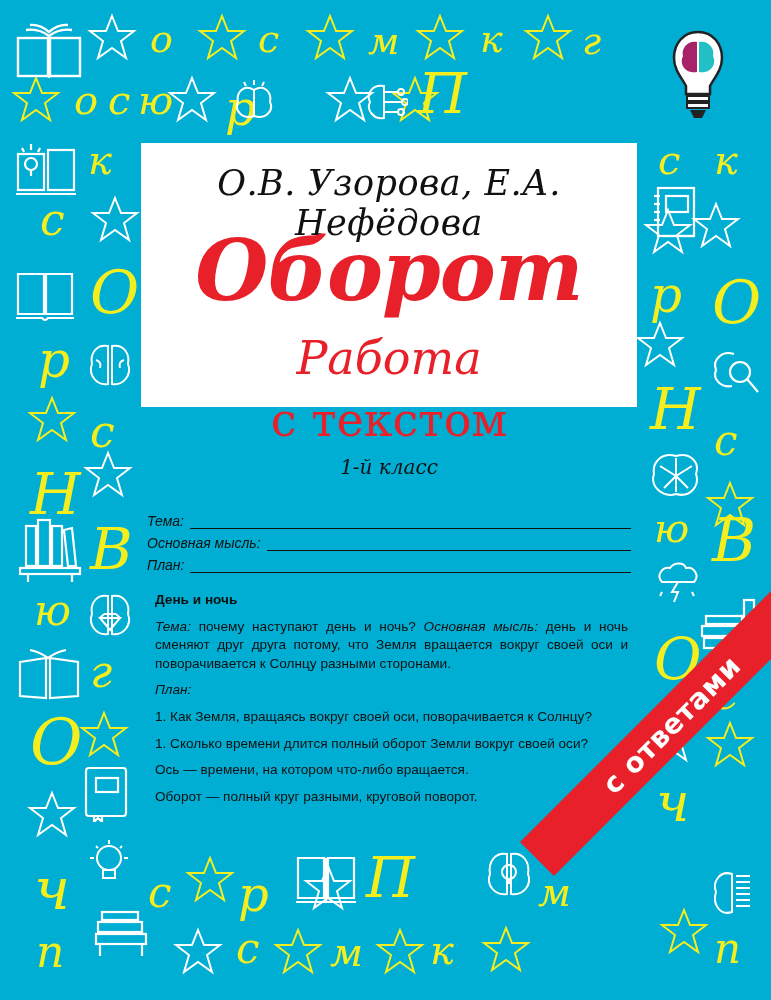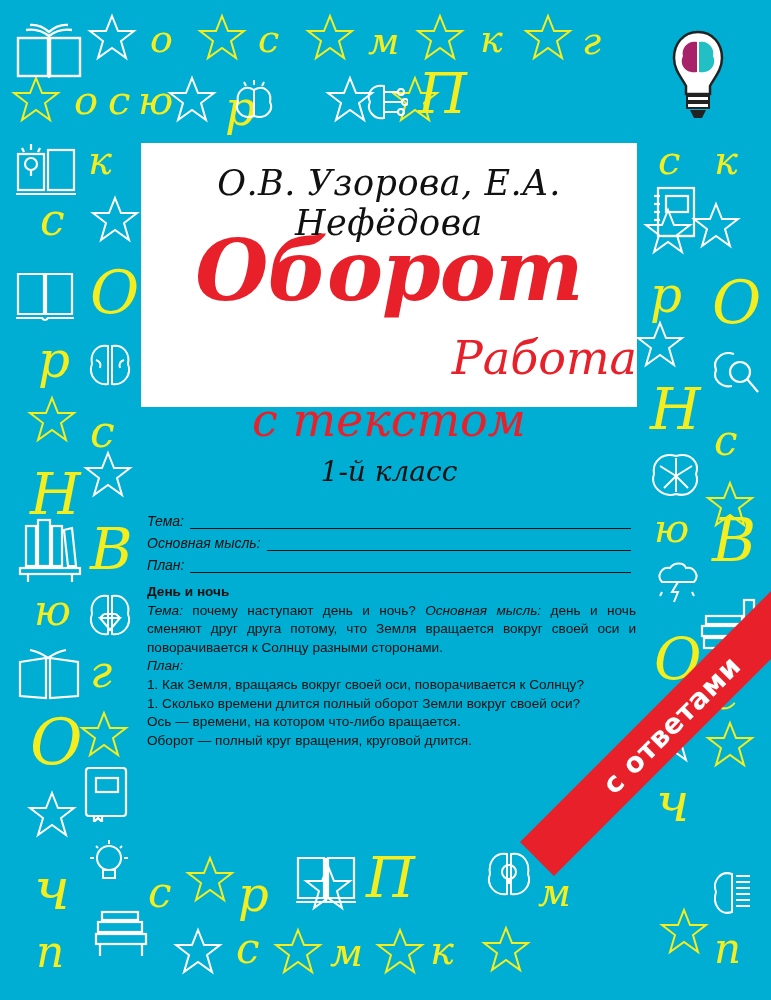--- a/index.html
+++ b/index.html
@@ -4,29 +4,29 @@
 <style>
   html,body{margin:0;padding:0;}
   body{width:771px;height:1000px;overflow:hidden;background:#00aed3;position:relative;font-family:"Liberation Sans",sans-serif;}
   .cover{position:absolute;left:0;top:0;width:771px;height:1000px;background:#00aed3;overflow:hidden;}
   .deco{position:absolute;}
   .letter{position:absolute;font-family:"DejaVu Serif",serif;font-style:italic;color:#f5ee1f;line-height:1;}
   .icon{position:absolute;}
   .card{position:absolute;left:141px;top:143px;width:496px;height:264px;background:#ffffff;}
   .authors{position:absolute;left:0;right:0;top:20px;text-align:center;font-family:"DejaVu Serif",serif;font-style:italic;font-size:35px;color:#111;letter-spacing:0.5px;}
   .title{position:absolute;left:0;right:0;top:78px;text-align:center;font-family:"DejaVu Serif",serif;font-style:italic;font-weight:bold;font-size:84px;color:#e8202a;letter-spacing:-1px;}
-  .subtitle1{position:absolute;left:0;right:0;top:188px;text-align:right;font-family:"DejaVu Serif",serif;font-style:italic;font-size:46px;color:#e8202a;}
-  .subtitle2{position:absolute;left:0;right:0;top:250px;text-align:center;font-family:"DejaVu Serif",serif;font-style:italic;font-size:46px;color:#e8202a;}
-  .grade{position:absolute;left:0;right:0;top:312px;text-align:center;font-family:"DejaVu Serif",serif;font-style:italic;font-size:28px;color:#111;}
+  .subtitle1{position:absolute;left:0;right:0;top:188px;text-align:center;font-family:"DejaVu Serif",serif;font-style:italic;font-size:46px;color:#e8202a;}
+  .subtitle2{position:absolute;left:0;right:0;top:250px;text-align:center;font-family:"DejaVu Serif",serif;font-size:46px;color:#e8202a;}
+  .grade{position:absolute;left:0;right:0;top:312px;text-align:center;font-family:"DejaVu Serif",serif;font-style:italic;font-size:20px;color:#111;}
   .form{position:absolute;left:147px;top:507px;width:484px;}
   .form-row{display:flex;align-items:flex-end;height:22px;font-style:italic;font-size:14px;color:#111;}
   .form-row .lbl{white-space:nowrap;margin-right:6px;}
   .form-row .line{flex:1;border-bottom:1.2px solid #111;height:14px;}
   .text{position:absolute;left:147px;top:583px;width:489px;font-size:13.6px;line-height:18.6px;color:#111;text-align:justify;}
-  .text p{margin:0;}
+  .text p{margin:8px;}
   .text .head{font-weight:bold;}
   .text em{font-style:italic;}
   .ribbon{position:absolute;left:520px;top:842px;width:440px;height:48px;background:#e8202a;transform:rotate(-45deg);transform-origin:0 0;display:flex;align-items:center;justify-content:center;}
   .ribbon span{color:#fff;font-weight:bold;font-size:28px;letter-spacing:0.5px;font-family:"DejaVu Sans",sans-serif;margin-left:-60px;}
   .logo{position:absolute;left:672px;top:30px;}
 </style>
 </head>
 <body>
 
 <div class="cover">
@@ -327,19 +327,19 @@
     </div>
   </div>
 
   <div class="text">
     <p class="head">День и ночь</p>
     <p><em>Тема:</em><span> почему наступают день и ночь? </span><em>Основная мысль:</em><span> день и ночь сменяют друг друга потому, что Земля вращается вокруг своей оси и поворачивается к Солнцу разными сторонами.</span></p>
     <p><em>План:</em></p>
     <p>1. Как Земля, вращаясь вокруг своей оси, поворачивается к Солнцу?</p>
     <p>1. Сколько времени длится полный оборот Земли вокруг своей оси?</p>
     <p>Ось — времени, на котором что-либо вращается.</p>
-    <p>Оборот — полный круг вращения, круговой длится.</p>
+    <p>Оборот — полный круг разными, круговой поворот.</p>
   </div>
 
   <div class="ribbon">
     <span>с ответами</span>
   </div>
 </div>
 
 </body></html>

